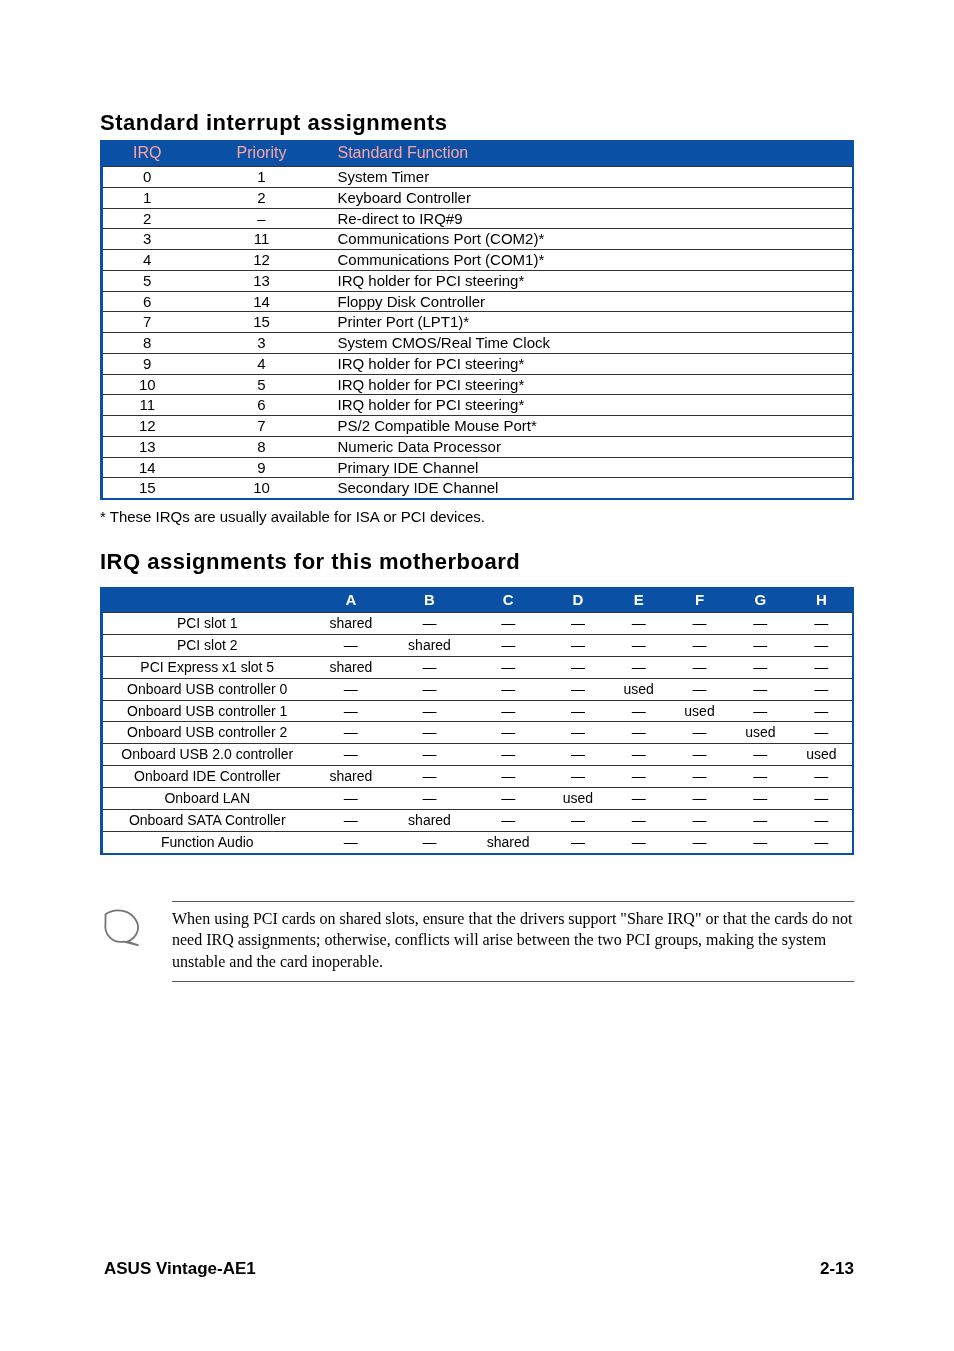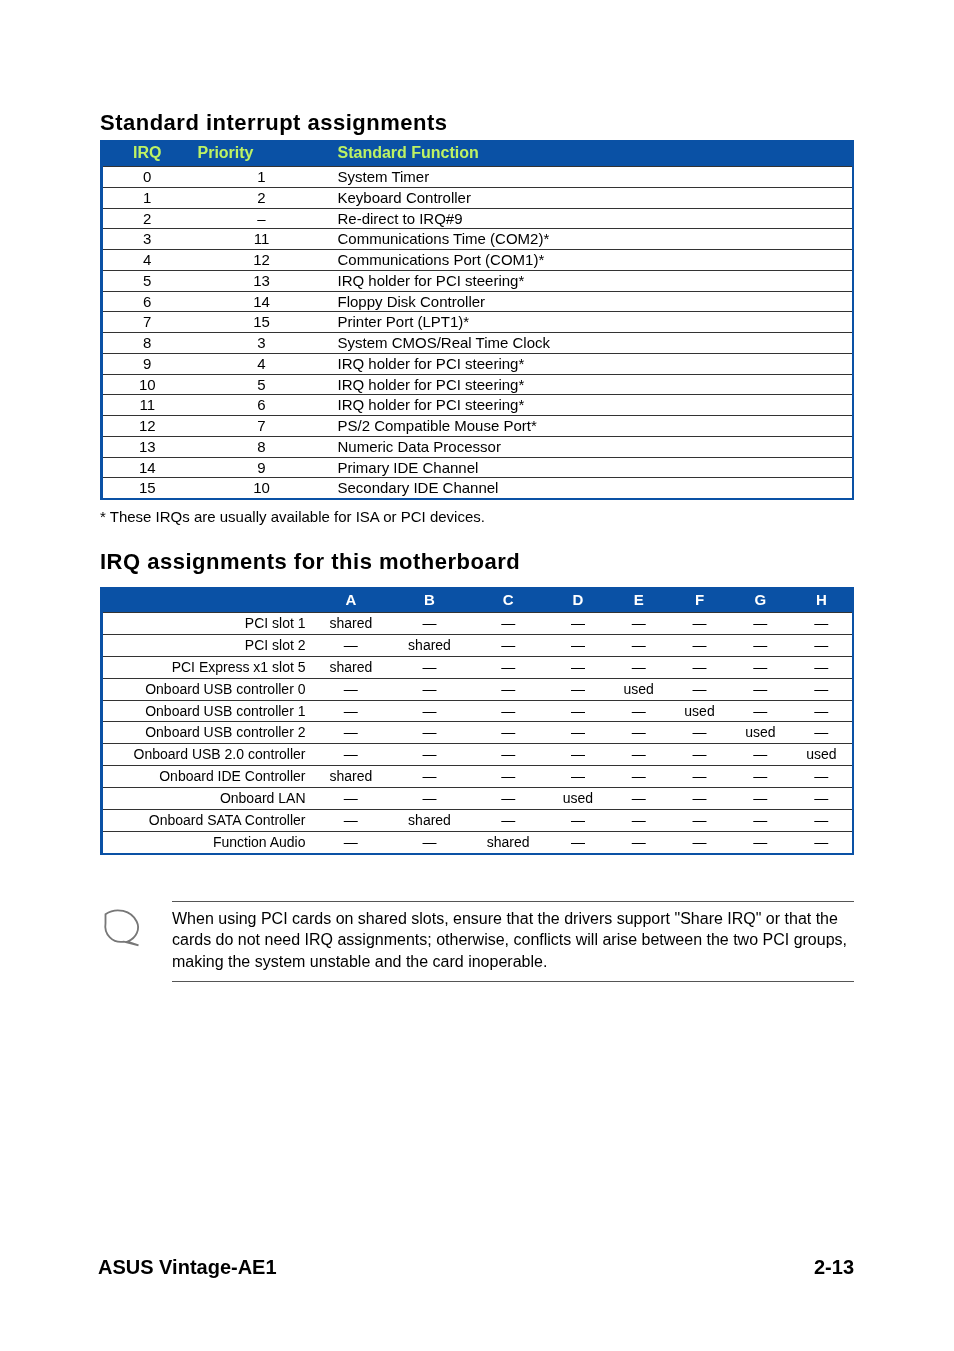--- a/index.html
+++ b/index.html
@@ -22,28 +22,28 @@
     font-size: 22px;
     font-weight: bold;
     letter-spacing: 0.5px;
     margin-top: 24px;
     margin-bottom: 12px;
   }
   table { border-collapse: collapse; width: 100%; }
   .t1 { border-left: 3px solid #0a51a5; border-right: 2px solid #0a51a5; }
   .t1 th {
     background: #0a51a5;
-    color: #bef264;
-    font-weight: bold;
+    color: #fca5a5;
+    font-weight: normal;
     font-size: 16px;
     padding: 4px 6px;
     text-align: left;
   }
   .t1 th.irq { text-align: center; width: 90px; }
-  .t1 th.pri { width: 140px; }
+  .t1 th.pri { text-align: center; width: 140px; }
   .t1 td {
     font-size: 15px;
     padding: 1px 6px 0 6px;
     border-top: 1px solid #333;
     vertical-align: middle;
     line-height: 1.25;
   }
   .t1 td.c1 { text-align: center; }
   .t1 td.c2 { text-align: center; }
   .t1 tr.last td { border-bottom: 2px solid #0a51a5; }
@@ -62,50 +62,51 @@
     text-align: center;
   }
   .t2 th.row0 { width: 210px; }
   .t2 td {
     font-size: 14px;
     padding: 1px 6px;
     border-top: 1px solid #333;
     text-align: center;
     line-height: 1.35;
   }
-  .t2 td.rlabel { text-align: right; }
+  .t2 td.rlabel { text-align: center; }
   .notebox {
     margin-top: 46px;
     display: flex;
     align-items: flex-start;
     gap: 28px;
+    font-family: Liberation Serif, serif;
   }
   .noteicon {
     width: 44px; height: 44px;
     flex: 0 0 44px;
     margin-top: 4px;
   }
   .notetext-wrap {
     flex: 1;
     border-top: 1px solid #555;
     border-bottom: 1px solid #555;
     padding: 6px 0 8px 0;
   }
   .notetext {
     font-size: 16px;
     line-height: 1.35;
   }
   .footer {
     position: absolute;
     bottom: 72px;
-    left: 98px;
+    left: 104px;
     right: 100px;
     display: flex;
     justify-content: space-between;
-    font-size: 20px;
+    font-size: 17px;
     font-weight: bold;
   }
 </style>
 </head>
 <body>
 
 <div class="heading">Standard interrupt assignments</div>
 
 <table class="t1">
   <thead>
@@ -127,21 +128,21 @@
         <td>Keyboard Controller</td>
       </tr>
       <tr>
         <td class="c1">2</td>
         <td class="c2">–</td>
         <td>Re-direct to IRQ#9</td>
       </tr>
       <tr>
         <td class="c1">3</td>
         <td class="c2">11</td>
-        <td>Communications Time (COM2)*</td>
+        <td>Communications Port (COM2)*</td>
       </tr>
       <tr>
         <td class="c1">4</td>
         <td class="c2">12</td>
         <td>Communications Port (COM1)*</td>
       </tr>
       <tr>
         <td class="c1">5</td>
         <td class="c2">13</td>
         <td>IRQ holder for PCI steering*</td>

